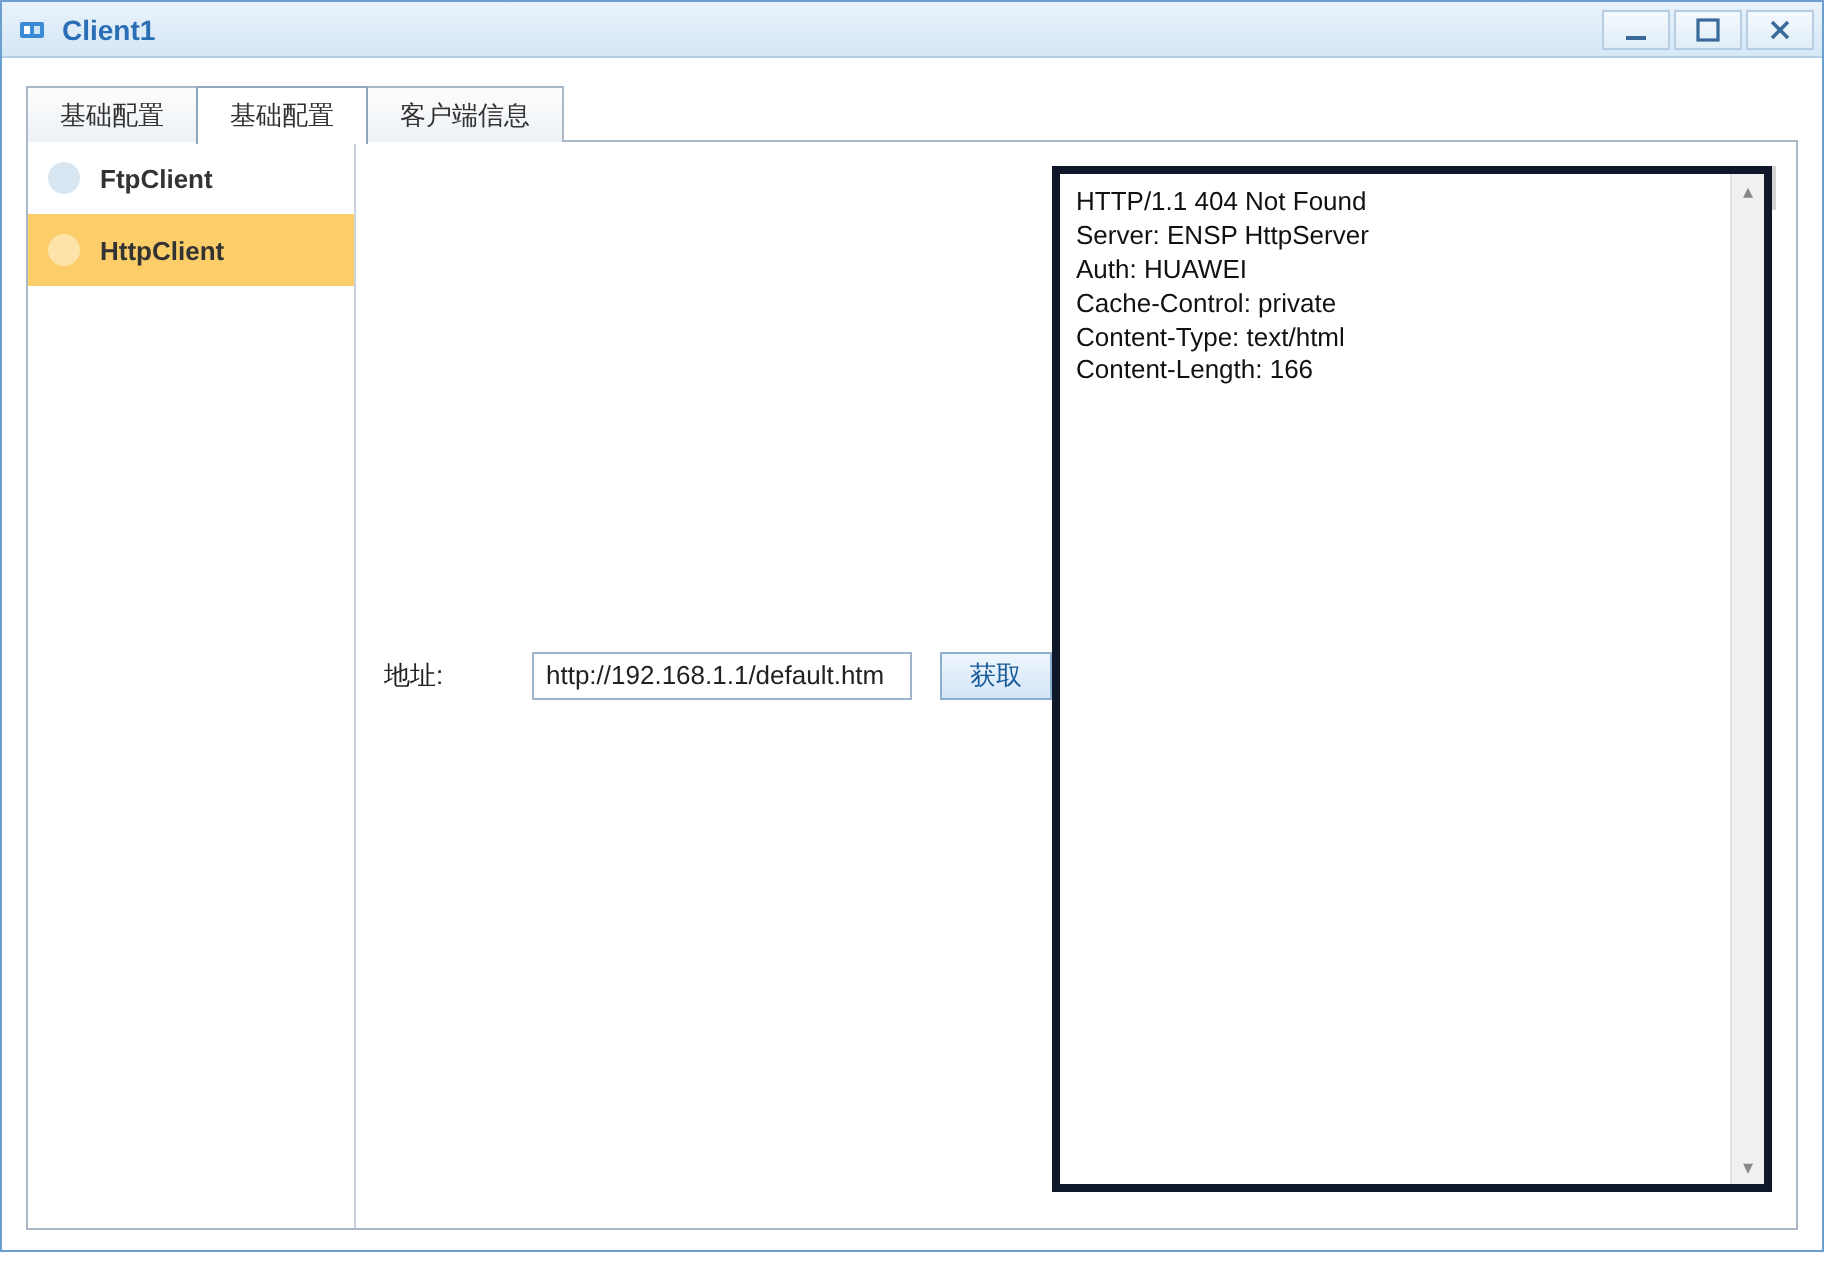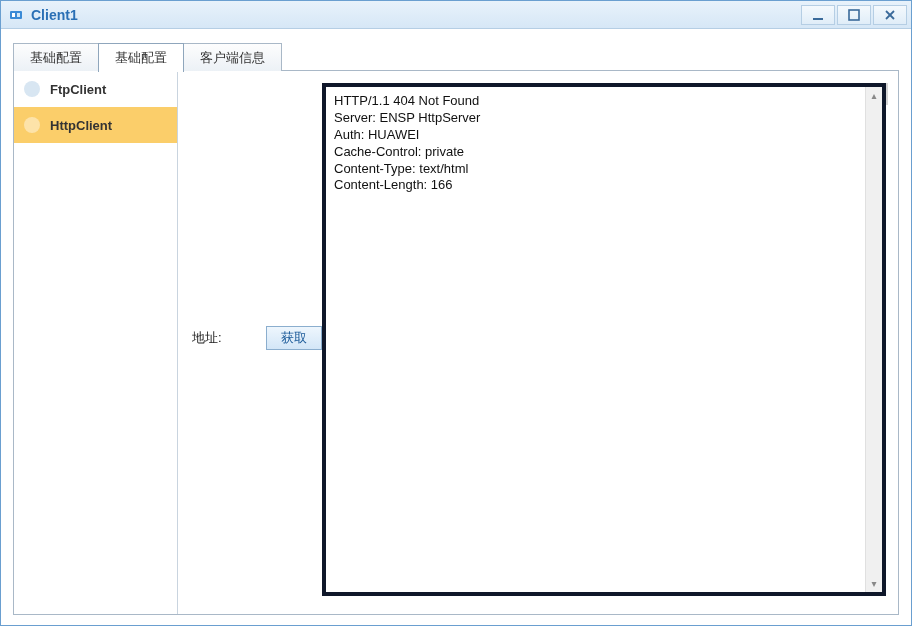--- a/index.html
+++ b/index.html
@@ -271,20 +271,21 @@
         </div>
         <div class="sidebar-item selected">
           <span class="bullet"></span>
           <span>HttpClient</span>
         </div>
       </div>
 
       <div class="main-panel">
         <div class="addr-row">
           <span class="addr-label">地址:</span>
+          <input class="addr-input" type="text" value="http://192.168.1.1/default.htm" style="">
           <button class="fetch-btn">
             <span>获取</span>
           </button>
         </div>
 
         <div class="response-box">
           <div class="response-text">HTTP/1.1 404 Not Found
 Server: ENSP HttpServer
 Auth: HUAWEI
 Cache-Control: private

